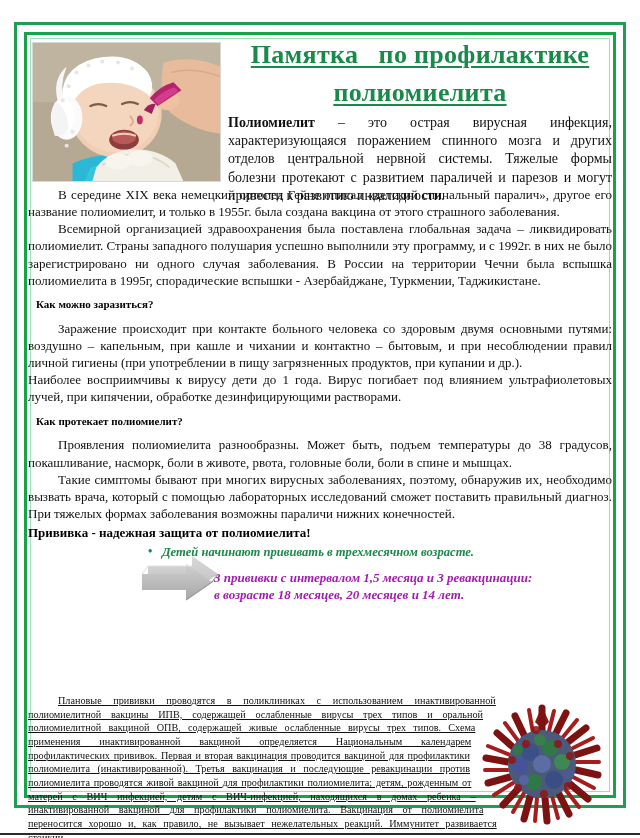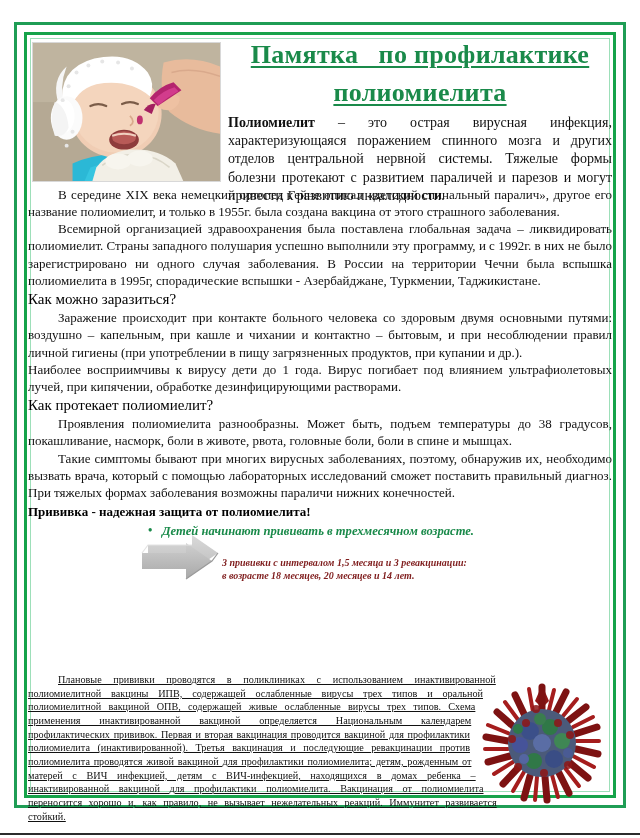--- a/index.html
+++ b/index.html
@@ -132,23 +132,23 @@
     margin: 0 0 0px 0;
     text-align: justify;
     text-justify: inter-word;
     text-indent: 30px;
     font-size: 13px;
     line-height: 1.32;
   }
   p.para.noindent { text-indent: 0; }
 
   h3.section-head {
-    margin: 0;
-    font-size: 15px;
-    font-weight: normal;
+    margin: 8px;
+    font-size: 11px;
+    font-weight: bold;
     color: #000000;
     line-height: 1.35;
   }
 
   h2.banner-head {
     margin: 3px 0 0 0;
     font-size: 13px;
     font-weight: bold;
     color: #000000;
     line-height: 1.3;
@@ -188,26 +188,26 @@
   }
   .bullets li::before {
     content: "\2022";
     position: absolute;
     left: 0;
     top: 0;
     font-size: 12px;
   }
 
   .callout-extra {
-    margin: 16px;
+    margin: 8px;
     padding: 0 4px 0 178px;
-    color: #7f1d1d;
+    color: #a21caf;
     font-weight: bold;
     font-style: italic;
-    font-size: 10px;
+    font-size: 13px;
     line-height: 1.34;
   }
 
   
   .closing {
     position: relative;
     margin-top: 18px;
     min-height: 180px;
     text-decoration: underline;
   }

